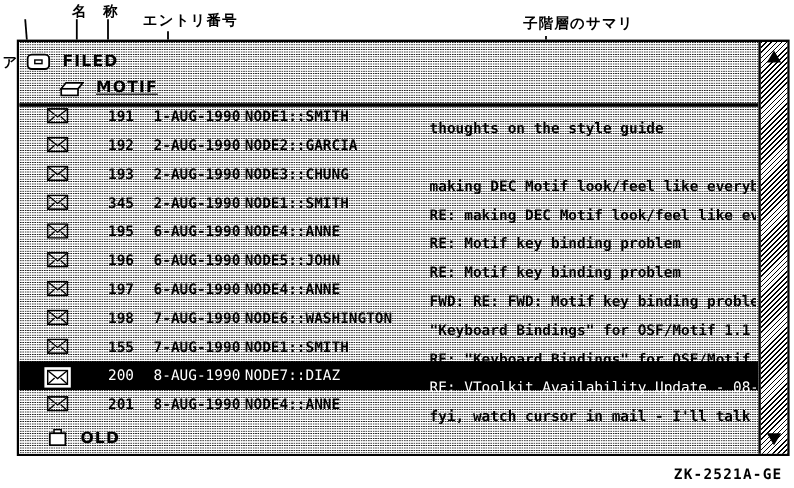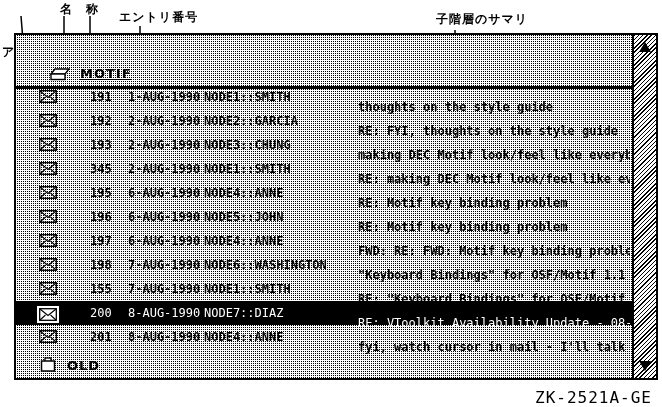--- a/index.html
+++ b/index.html
@@ -69,21 +69,21 @@
   .m-num  { left:74px;  }
   .m-date { left:112px; }
   .m-from { left:188px; }
   .m-subj { left:342px; right:2px; overflow:hidden;margin-top:10px; }
   .msg-row.selected { background:#000; color:#fff; font-weight:normal; }
   .sel-icon-box { position:absolute; left:21px; top:3px; width:22px; height:17px;
     background:#fff; display:flex; align-items:center; justify-content:center; }
 
   
   .figure-code { position:absolute; right:10px; top:388px;
-    font-family:"DejaVu Sans Mono", monospace; font-size:16px; letter-spacing:1px; }
+    font-family:"DejaVu Sans Mono", monospace; font-size:12px; letter-spacing:1px;font-weight:bold; }
 
   svg.glyph { display:block; }
 </style>
 </head>
 <body>
 
 <div class="stage">
 
   <div class="callout callout-icon">アイコン</div>
   <div class="callout callout-name">名　称</div>
@@ -99,20 +99,29 @@
     <line x1="21" y1="16" x2="23" y2="41" stroke="#000" stroke-width="1.5" marker-end="url(#ah)"></line>
     <line x1="64" y1="16" x2="64" y2="43" stroke="#000" stroke-width="1.5" marker-end="url(#ah)"></line>
     <line x1="90" y1="16" x2="90" y2="61" stroke="#000" stroke-width="1.5" marker-end="url(#ah)"></line>
     <polyline points="140,26 140,68 112,87" fill="none" stroke="#000" stroke-width="1.5" marker-end="url(#ah)"></polyline>
     <line x1="455" y1="30" x2="455" y2="75" stroke="#000" stroke-width="1.5" marker-end="url(#ah)"></line>
   </svg>
 
   <div class="window">
     <div class="content dither">
 
+      <div class="folder-row row-filed">
+        <span class="filed-icon">
+          <svg class="glyph" width="20" height="15" viewBox="0 0 20 15" xmlns="http://www.w3.org/2000/svg">
+            <rect x="1" y="1.5" width="18" height="12" rx="3.5" fill="#fff" stroke="#000" stroke-width="1.6"></rect>
+            <rect x="7" y="6" width="6" height="3" fill="none" stroke="#000" stroke-width="1.2"></rect>
+          </svg>
+        </span>
+        <span class="folder-label filed-label">FILED</span>
+      </div>
 
       <div class="folder-row row-motif">
         <span class="motif-icon">
           <svg class="glyph" width="22" height="15" viewBox="0 0 22 15" xmlns="http://www.w3.org/2000/svg">
             <path d="M3,8 L7,3 L21,3 L17,8 Z" fill="#fff" stroke="#000" stroke-width="1.4"></path>
             <rect x="3" y="8" width="14" height="5.5" fill="#fff" stroke="#000" stroke-width="1.4"></rect>
           </svg>
         </span>
         <span class="folder-label motif-label">MOTIF</span>
       </div>
@@ -133,21 +142,20 @@
         </div>
 
         <div class="msg-row">
           <span class="m-icon"><svg class="glyph" width="18" height="13" viewBox="0 0 18 13">
                 <rect x="0.7" y="0.7" width="16.6" height="11.6" fill="none" stroke="#000" stroke-width="1.3"></rect>
                 <path d="M1,1 L9,7.5 L17,1 M1,12 L6.5,7 M17,12 L11.5,7" fill="none" stroke="#000" stroke-width="1.1"></path>
               </svg></span>
           <span class="m-num">192</span>
           <span class="m-date">2-AUG-1990</span>
           <span class="m-from">NODE2::GARCIA</span>
-          <span class="m-subj">RE: FYI, thoughts on the style guide</span>
         </div>
 
         <div class="msg-row">
           <span class="m-icon"><svg class="glyph" width="18" height="13" viewBox="0 0 18 13">
                 <rect x="0.7" y="0.7" width="16.6" height="11.6" fill="none" stroke="#000" stroke-width="1.3"></rect>
                 <path d="M1,1 L9,7.5 L17,1 M1,12 L6.5,7 M17,12 L11.5,7" fill="none" stroke="#000" stroke-width="1.1"></path>
               </svg></span>
           <span class="m-num">193</span>
           <span class="m-date">2-AUG-1990</span>
           <span class="m-from">NODE3::CHUNG</span>

